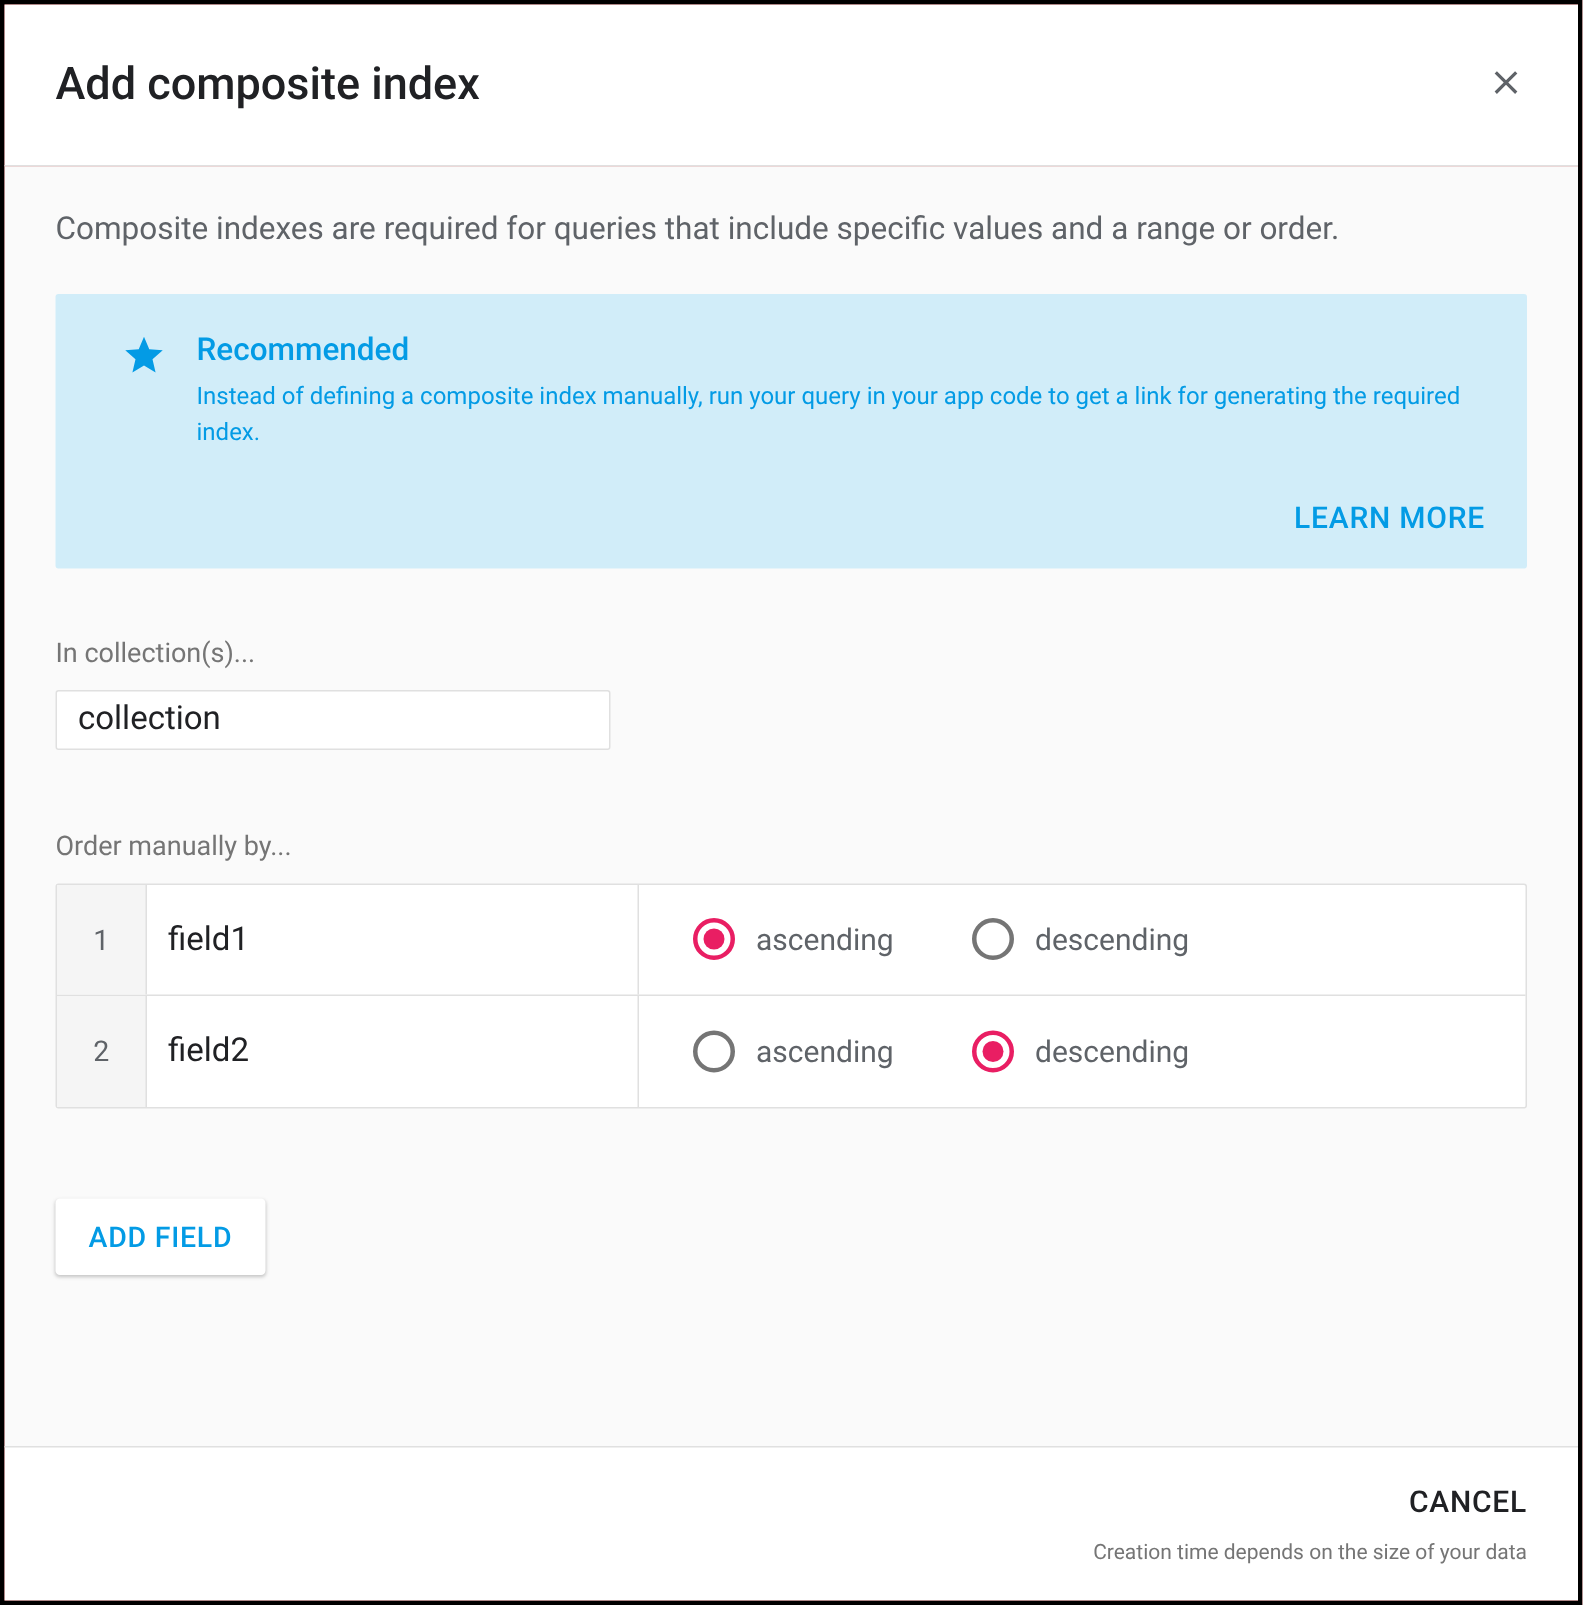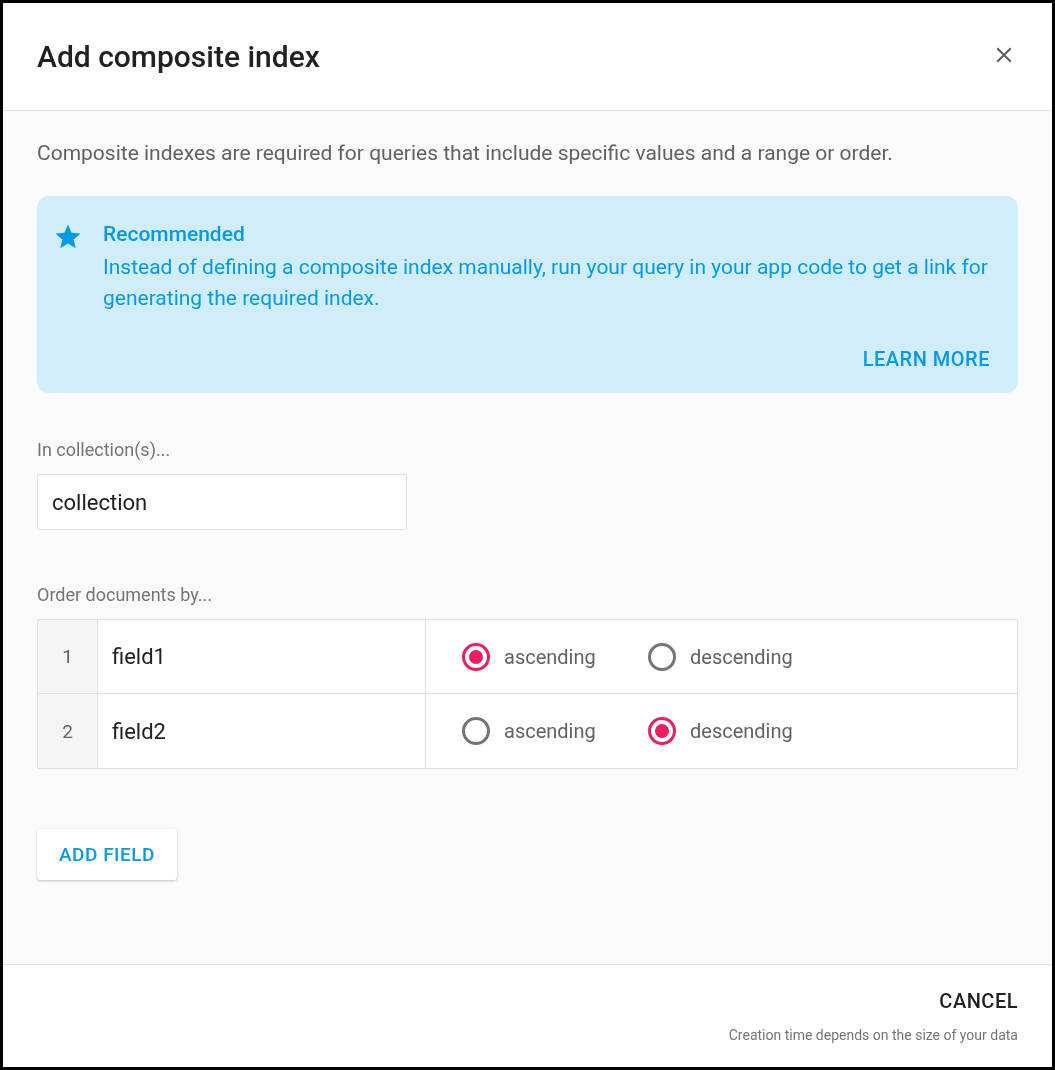--- a/index.html
+++ b/index.html
@@ -56,22 +56,22 @@
       overflow-y: auto;
     }
     .intro-text {
       font-size: 21px;
       color: #5f6368;
       margin-bottom: 28px;
       line-height: 1.4;
     }
     .info-card {
       background: #d1edf9;
-      border-radius: 12px;
-      padding: 26px 28px 22px 16px;
+      border-radius: 2px;
+      padding: 26px 28px 22px 44px;
       margin-bottom: 46px;
     }
     .info-card-top {
       display: flex;
       align-items: flex-start;
       gap: 20px;
     }
     .star-icon {
       width: 30px;
       height: 30px;
@@ -86,21 +86,21 @@
     .info-content {
       flex: 1;
     }
     .info-heading {
       font-size: 21px;
       font-weight: 500;
       color: #039be5;
       margin-bottom: 6px;
     }
     .info-text {
-      font-size: 21px;
+      font-size: 16px;
       color: #039be5;
       line-height: 1.45;
     }
     .info-card-actions {
       display: flex;
       justify-content: flex-end;
       margin-top: 34px;
     }
     .learn-more {
       font-size: 20px;
@@ -110,21 +110,21 @@
       text-transform: uppercase;
       cursor: pointer;
     }
     .field-label {
       font-size: 18px;
       color: #757575;
       margin-bottom: 14px;
     }
     .collection-input {
       width: 370px;
-      height: 56px;
+      height: 40px;
       border: 1px solid #e0e0e0;
       border-radius: 2px;
       padding: 0 14px;
       font-size: 22px;
       color: #202124;
       font-family: inherit;
       background: #fff;
       outline: none;
       margin-bottom: 54px;
     }
@@ -313,21 +313,21 @@
         <span class="learn-more">LEARN MORE</span>
       </div>
     </div>
 
     <div>
       <div class="field-label">In collection(s)...</div>
       <input type="text" class="collection-input" value="collection" style="">
     </div>
 
     <div class="order-section">
-      <div class="field-label">Order documents by...</div>
+      <div class="field-label">Order manually by...</div>
       <div class="order-table">
 
         <div class="order-row">
           <div class="row-index">1</div>
           <div class="row-field">
             <input type="text" value="field1" style="">
           </div>
           <div class="row-radios">
             <div class="radio-spacer">
               <label class="radio-group">

